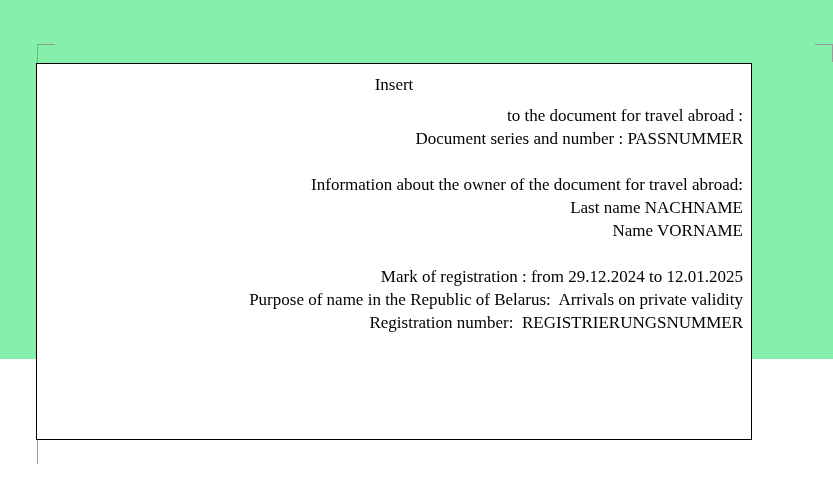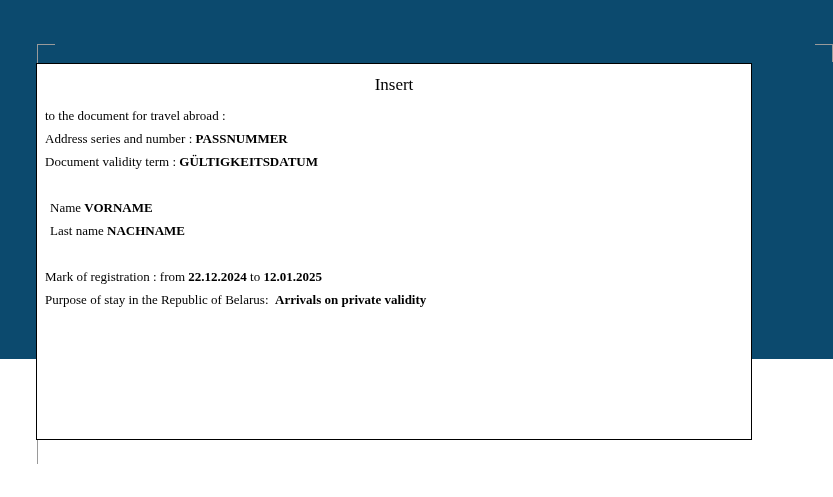--- a/index.html
+++ b/index.html
@@ -16,21 +16,21 @@
     overflow: hidden;
   }
 
   
   #page {
     position: absolute;
     left: 0;
     top: 0;
     width: 833px;
     height: 359px;
-    background: #0c4a6e;
+    background: #86efac;
   }
 
   
   .margin-guide-left {
     position: absolute;
     left: 37px;
     top: 44px;
     width: 1px;
     height: 420px;
     background: #9a9a9a;
@@ -79,32 +79,33 @@
   }
 
   .doc-title {
     text-align: center;
     font-size: 17px;
     line-height: 22px;
     margin-bottom: 8px;
   }
 
   .line {
-    font-size: 13px;
+    font-size: 17px;
     line-height: 23px;
     white-space: pre-wrap;
+    text-align: right;
   }
   .line.indent {
     padding-left: 5px;
   }
   .spacer {
     height: 23px;
   }
   b, .bold {
-    font-weight: bold;
+    font-weight: normal;
   }
 
   
   .sq {
     position: relative;
     display: inline;
     background-image:
       linear-gradient(45deg, transparent 45%, #e8342a 45%, #e8342a 55%, transparent 55%),
       linear-gradient(-45deg, transparent 45%, #e8342a 45%, #e8342a 55%, transparent 55%);
     background-size: 4px 3px;
@@ -121,25 +122,26 @@
   <div class="corner-tick-tl"></div>
   <div class="corner-tick-tr"></div>
   <div class="corner-tick-tr-v"></div>
   <div class="margin-guide-left"></div>
 
   <div class="insert-box">
     <div class="box-inner">
       <div class="doc-title">Insert</div>
       <div id="body-lines">
           <div class="line"><span class="sq">to the document for travel abroad :</span></div>
-          <div class="line"><span class="sq">Address series and number : </span><span class="bold">PASSNUMMER</span></div>
-          <div class="line"><span class="sq">Document validity term : </span><span class="bold">GÜLTIGKEITSDATUM</span></div>
+          <div class="line"><span class="sq">Document series and number : </span><span class="bold">PASSNUMMER</span></div>
           <div class="spacer"></div>
+          <div class="line"><span class="sq">Information about the owner of the document for travel abroad:</span></div>
+          <div class="line indent"><span class="sq">Last name </span><span class="bold">NACHNAME</span></div>
           <div class="line indent"><span>Name </span><span class="bold">VORNAME</span></div>
-          <div class="line indent"><span class="sq">Last name </span><span class="bold">NACHNAME</span></div>
           <div class="spacer"></div>
-          <div class="line"><span class="sq">Mark of registration : from </span><span class="bold">22.12.2024</span><span> to </span><span class="bold">12.01.2025</span></div>
-          <div class="line"><span class="sq">Purpose of stay in the Republic of Belarus:  </span><span class="bold sq">Arrivals on private validity</span></div>
+          <div class="line"><span class="sq">Mark of registration : from </span><span class="bold">29.12.2024</span><span> to </span><span class="bold">12.01.2025</span></div>
+          <div class="line"><span class="sq">Purpose of name in the Republic of Belarus:  </span><span class="bold sq">Arrivals on private validity</span></div>
+          <div class="line"><span class="sq">Registration number:  </span><span class="bold">REGISTRIERUNGSNUMMER</span></div>
         </div>
     </div>
   </div>
 
 </div>
 
 </body></html>

